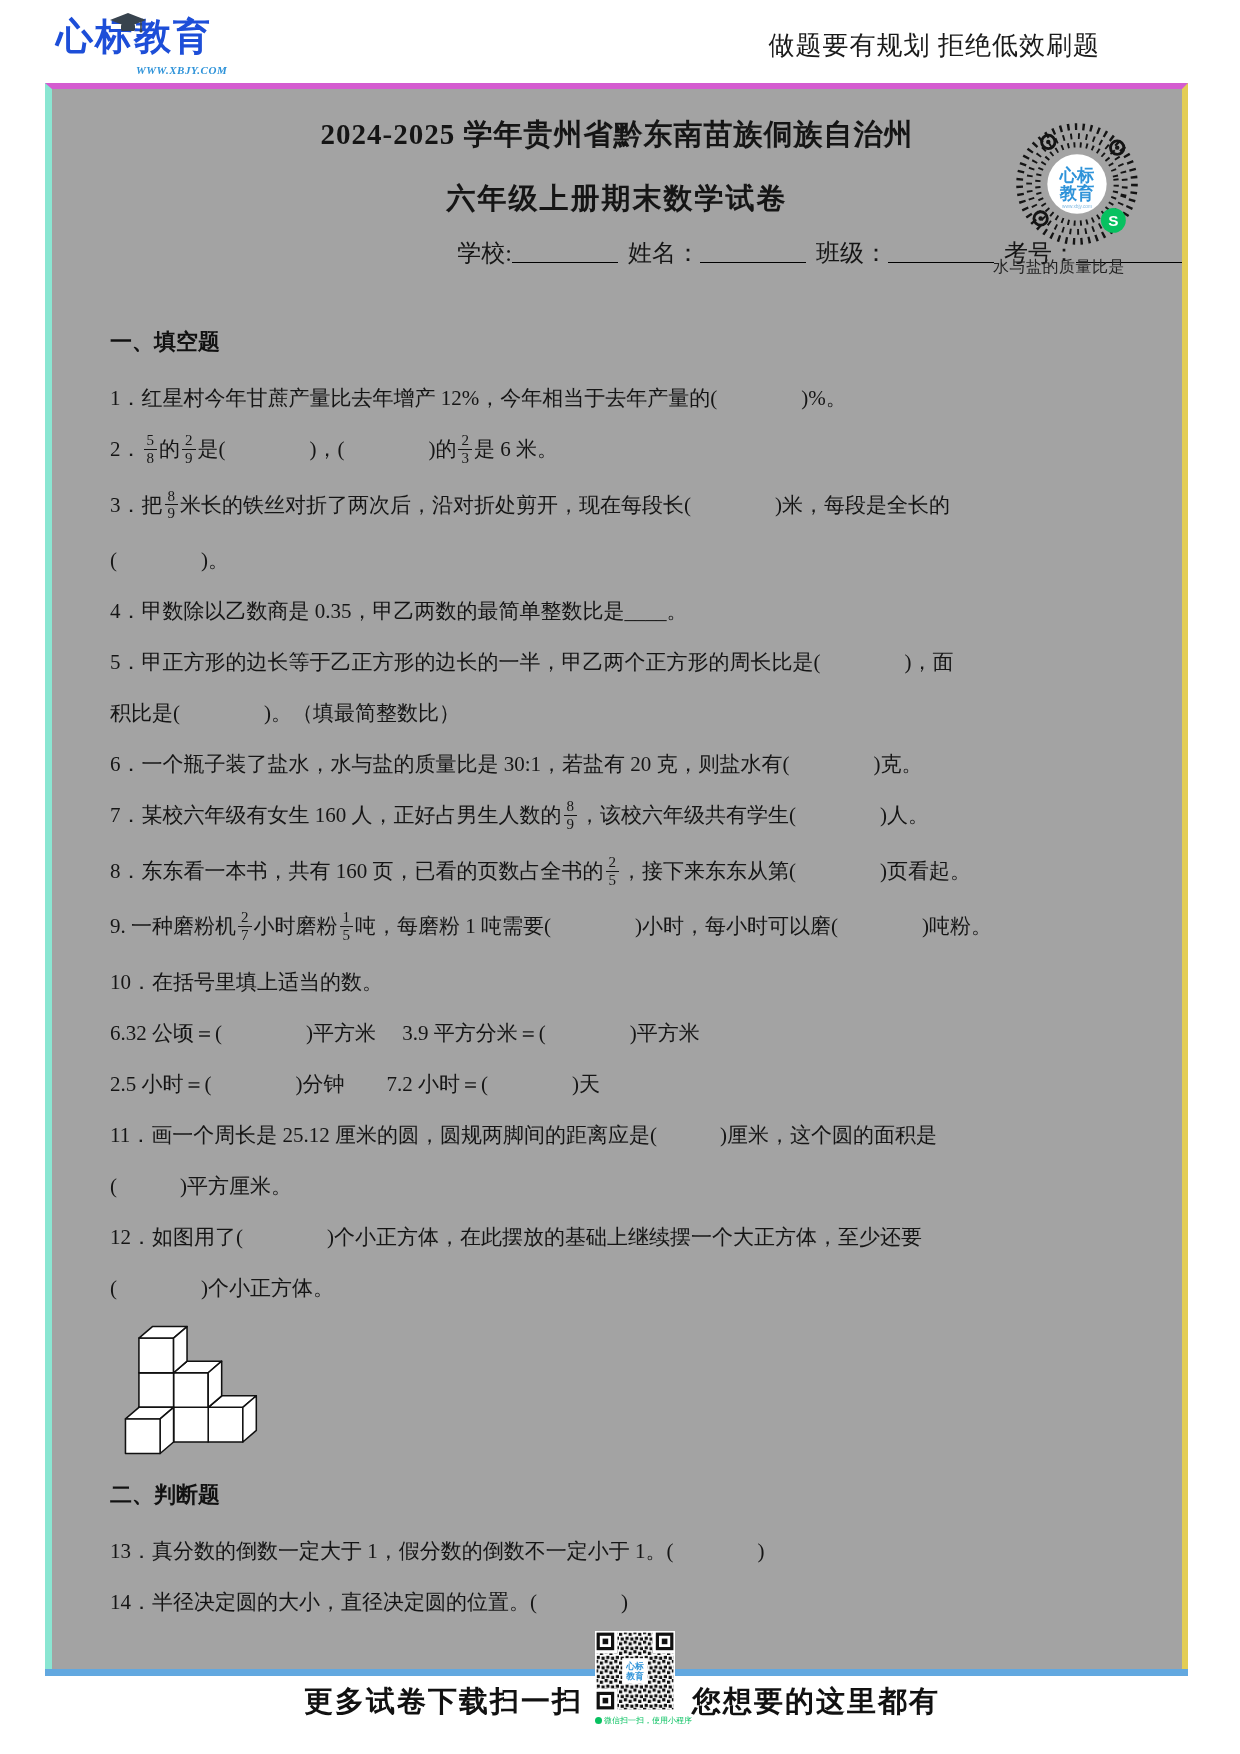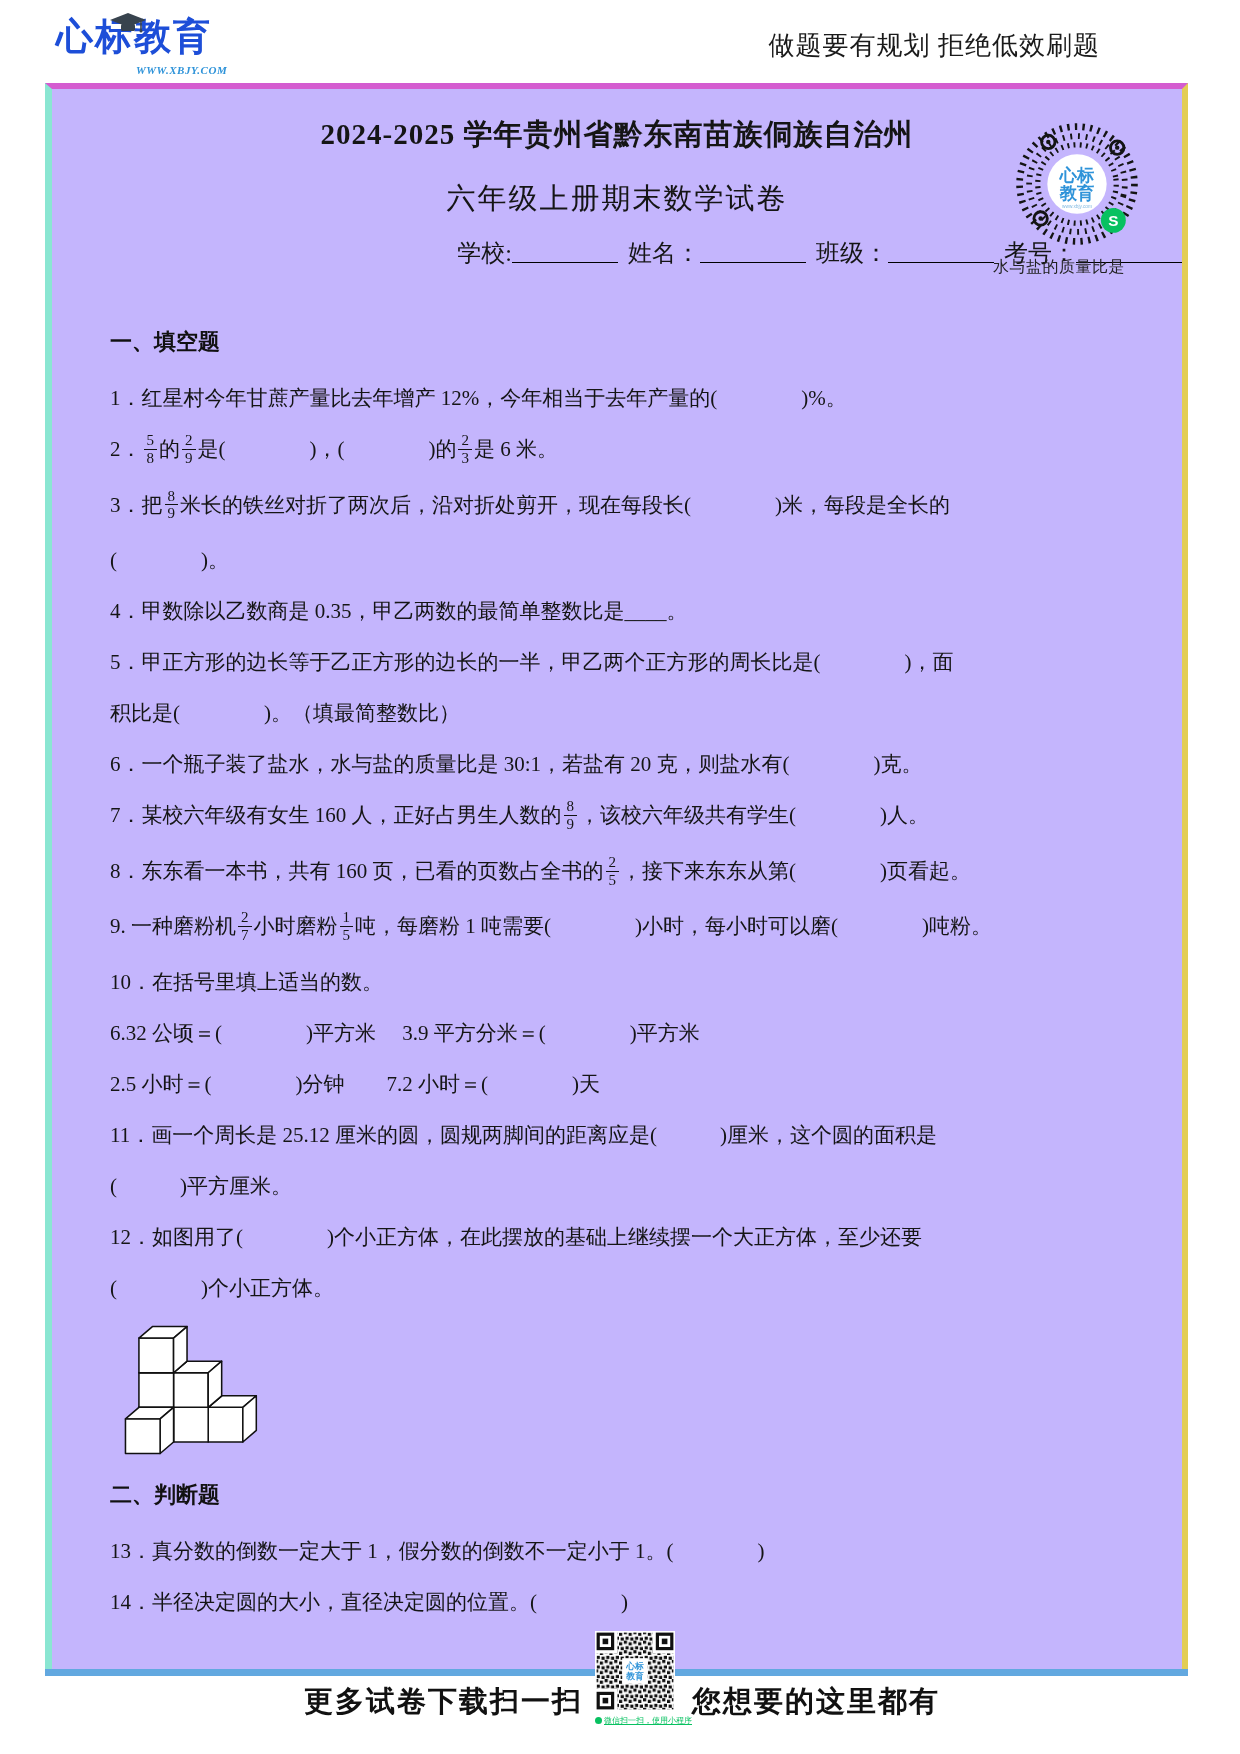--- a/index.html
+++ b/index.html
@@ -11,23 +11,23 @@
   .logo-text{font-family:"Liberation Sans","DejaVu Sans",sans-serif;font-weight:bold;
              font-size:37px;color:#1d4ed8;letter-spacing:2px;line-height:1;}
   .logo-sub{position:absolute;left:80px;top:46px;font-style:italic;font-weight:bold;
             font-size:11px;color:#2e93d9;letter-spacing:.5px;}
   .cap{position:absolute;left:52px;top:-6px;}
   .slogan{position:absolute;right:140px;top:28px;font-size:26px;color:#1a1a1a;letter-spacing:1px;}
 
   
   .content-box{position:absolute;left:45px;top:83px;width:1143px;height:1586px;
                border-top:6px solid #d45cd0;border-left:7px solid #8ae6d2;border-right:6px solid #e3cd55;
-               box-sizing:border-box;background:#c4b5fd;}
+               box-sizing:border-box;background:#a3a3a3;}
   .title1{margin-top:26px;text-align:center;font-size:29px;font-weight:bold;letter-spacing:1px;}
-  .title2{margin-top:24px;text-align:center;font-size:29px;font-weight:normal;letter-spacing:2px;}
+  .title2{margin-top:24px;text-align:center;font-size:29px;font-weight:bold;letter-spacing:2px;}
   .info-line{margin-top:18px;text-align:right;font-size:24px;}
   .info-label{margin-left:4px;}
   .info-blank{display:inline-block;width:106px;height:20px;border-bottom:1.5px solid #000;
               transform:translateY(2px);}
   .mini-qr{position:absolute;top:28px;right:38px;width:134px;height:134px;}
   .qr-caption{position:absolute;top:168px;right:48px;width:150px;text-align:center;
               font-size:16px;color:#222;letter-spacing:.5px;}
 
   
   .exam-body{margin:58px 78px 0 58px;}
@@ -39,21 +39,21 @@
   .frac .num{padding:0 3px;}
   .frac .den{padding:0 3px;border-top:1.3px solid #111;}
   .figure-holder{display:none;margin:-4px 0 14px 2px;}
 
   
   .bottom-line{position:absolute;left:45px;top:1669px;width:1143px;height:7px;background:#62a8e0;}
   .footer-text{position:absolute;top:1682px;font-size:29px;font-weight:600;color:#111;letter-spacing:2px;}
   .footer-text.left{left:304px;}
   .footer-text.right{left:692px;}
   .footer-qr{position:absolute;left:595px;top:1631px;width:80px;text-align:center;}
-  .footer-qr-caption{margin-top:1px;font-size:8px;color:#07c160;line-height:1;white-space:nowrap;text-decoration:underline;}
+  .footer-qr-caption{margin-top:1px;font-size:8px;color:#07c160;line-height:1;white-space:nowrap;}
   .wx-dot{display:inline-block;width:7px;height:7px;border-radius:50%;background:#07c160;
           margin-right:2px;transform:translateY(1px);}
 </style>
 </head>
 <body>
 
 <div class="page">
 
   <div class="logo">
     <span class="logo-text">心标教育</span>

